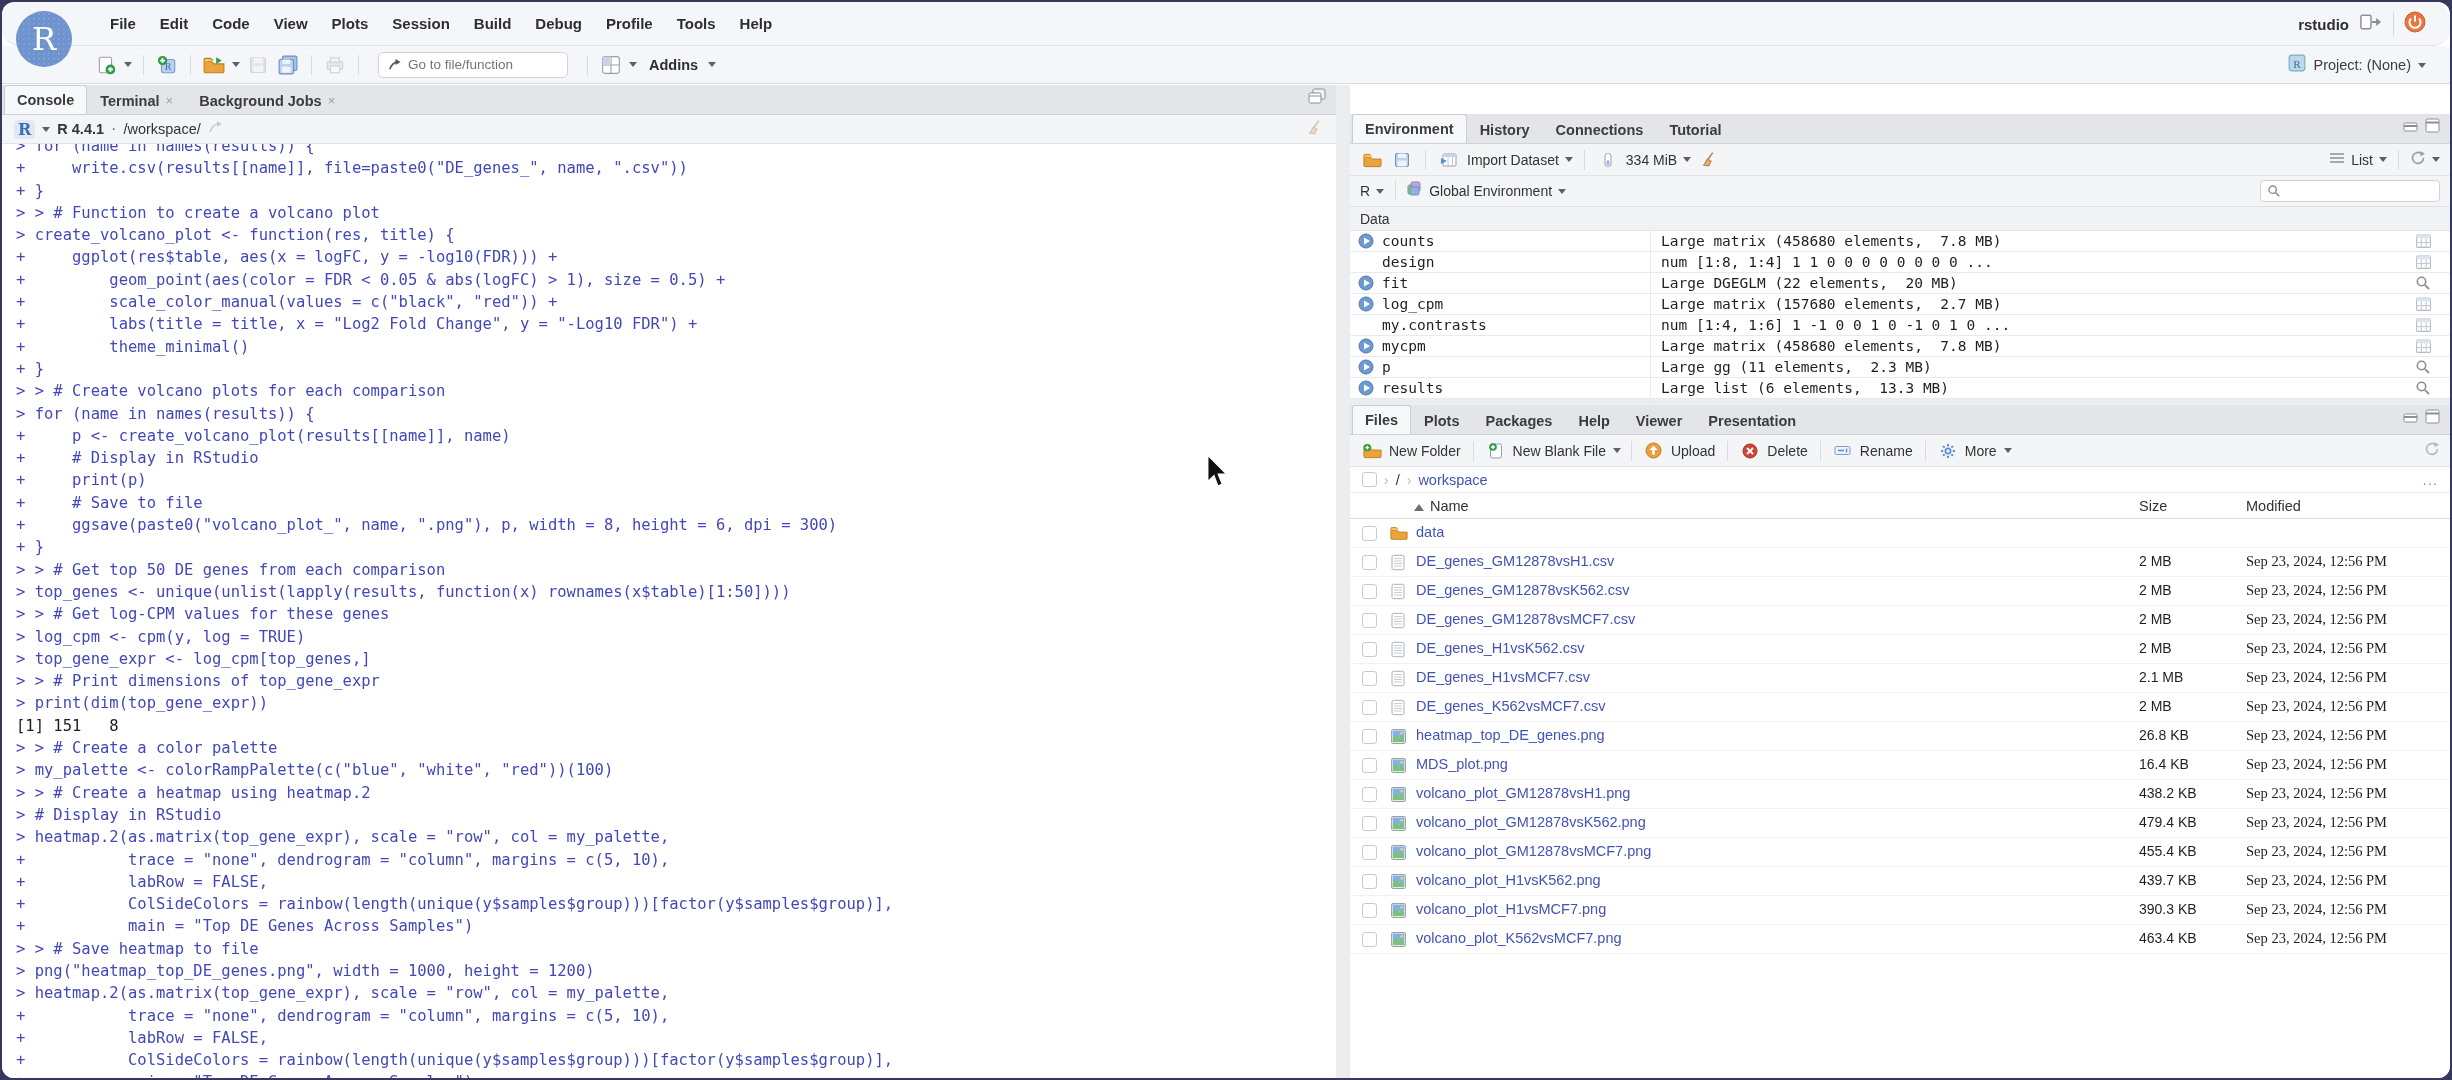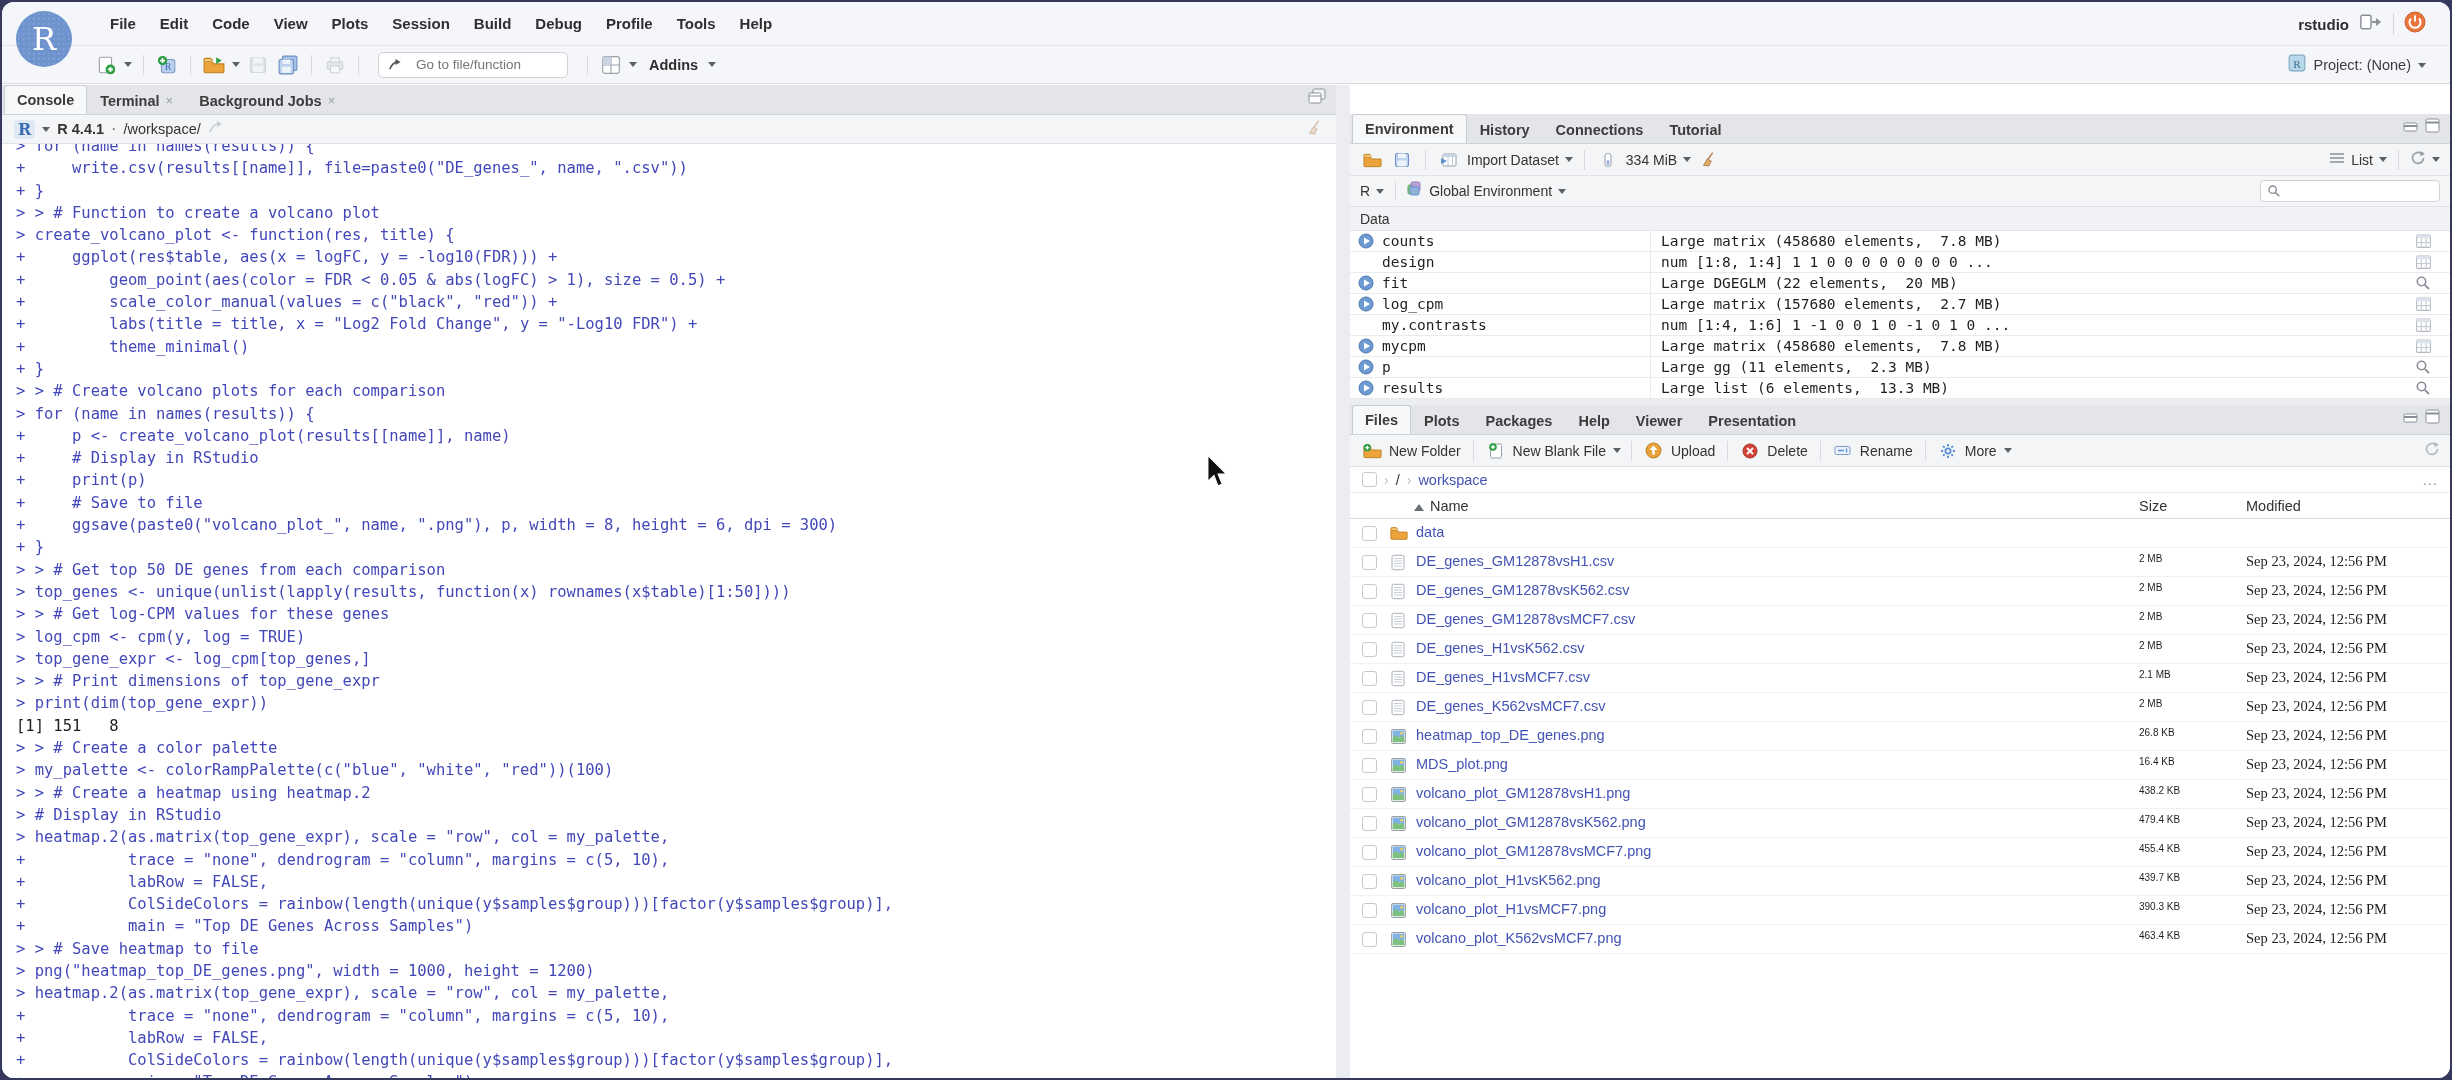--- a/index.html
+++ b/index.html
@@ -3,34 +3,34 @@
 <meta charset="utf-8">
 <style>
   * { margin:0; padding:0; box-sizing:border-box; }
   html,body { width:2452px; height:1080px; overflow:hidden; background:#37385e;
     font-family:"Liberation Sans", sans-serif; }
   .window { position:absolute; left:2px; top:2px; width:2448px; height:1076px;
     background:#fff; border-radius:12px; overflow:hidden; }
 
   
   .menubar { position:absolute; left:0; top:0; right:0; height:44px; background:#f5f6f9;
-    border-bottom:1px solid #e2e4e8; display:flex; align-items:center; padding-left:96px; }
+    border-bottom:1px solid #e2e4e8; display:flex; align-items:center; padding-left:96px;border-radius:18px; }
   .menu-item { font-size:15px; color:#2e2e2e; font-weight:600; padding:6px 12px; cursor:default; }
   .toolbar { position:absolute; left:0; top:44px; right:0; height:38px; background:#f5f6f9;
     border-bottom:1px solid #d9dbdf; display:flex; align-items:center; padding-left:92px; gap:6px; }
   .rlogo { position:absolute; left:14px; top:9px; width:56px; height:56px; border-radius:50%;
     background:#6e93cd; color:#fff; display:flex; align-items:center; justify-content:center;
     font-family:"DejaVu Serif", serif; font-size:32px; z-index:5;
     background-image:radial-gradient(#7fa3da 1px, transparent 1px); background-size:5px 5px; }
   .tb-icon { width:24px; height:24px; display:flex; align-items:center; justify-content:center; position:relative; }
   .tb-sep { width:1px; height:20px; background:#d8dade; margin:0 5px; }
   .caret { width:0; height:0; border-left:4px solid transparent; border-right:4px solid transparent;
     border-top:5px solid #5c6066; display:inline-block; }
   .goto-box { width:190px; height:26px; background:#fff; border:1px solid #cfd2d6; border-radius:5px;
-    display:flex; align-items:center; gap:14px; padding:0 8px; margin:0 8px; }
+    display:flex; align-items:center; gap:6px; padding:0 8px; margin:0 8px; }
   .goto-box input { border:none; outline:none; width:140px; font-size:13.5px; color:#555; background:transparent;
     font-family:"Liberation Sans", sans-serif; }
   .addins-label { font-size:14.5px; font-weight:600; color:#2e2e2e; margin:0 4px 0 6px; }
   .titlebar-right { position:absolute; right:24px; top:0; height:44px; display:flex; align-items:center; gap:10px; }
   .account-label { font-size:15px; font-weight:600; color:#2e2e2e; }
   .vsep { width:1px; height:22px; background:#d2d4d8; }
   .toolbar-right { position:absolute; right:24px; top:44px; height:38px; display:flex; align-items:center; gap:7px; }
   .project-label { font-size:14.5px; color:#3c3c3c; }
 
   
@@ -92,21 +92,21 @@
   .col-name { position:absolute; left:64px; top:5px; font-size:14.5px; color:#333; }
   .col-size { position:absolute; left:789px; top:5px; font-size:14.5px; color:#333; }
   .col-modified { position:absolute; left:896px; top:5px; font-size:14.5px; color:#333; }
   .sort-arrow { display:inline-block; width:0; height:0; border-left:5px solid transparent;
     border-right:5px solid transparent; border-bottom:7px solid #6a6f76; margin-right:6px; }
   .file-row { height:29px; border-bottom:1px solid #f0f1f3; position:relative; }
   .file-check { position:absolute; left:12px; top:7px; width:15px; height:15px; border:1px solid #c8cacd;
     border-radius:3px; background:#fff; }
   .file-icon { position:absolute; left:40px; top:6px; width:17px; height:17px; }
   .file-name { position:absolute; left:66px; top:5px; font-size:14.5px; color:#4353b4; }
-  .file-size { position:absolute; left:789px; top:5px; font-size:10px; color:#1f1f1f; }
+  .file-size { position:absolute; left:789px; top:5px; font-size:14px; color:#1f1f1f; }
   .file-modified { position:absolute; left:896px; top:5px; font-size:14.5px; color:#1f1f1f;font-family:Liberation Serif, serif; }
 
   .checkbox { width:15px; height:15px; border:1px solid #c8cacd; border-radius:3px; background:#fff; }
   .minmax { display:flex; gap:6px; }
   .cursor { position:absolute; left:1206px; top:455px; z-index:50; }
 </style>
 </head>
 <body>
 
 <div class="window">

